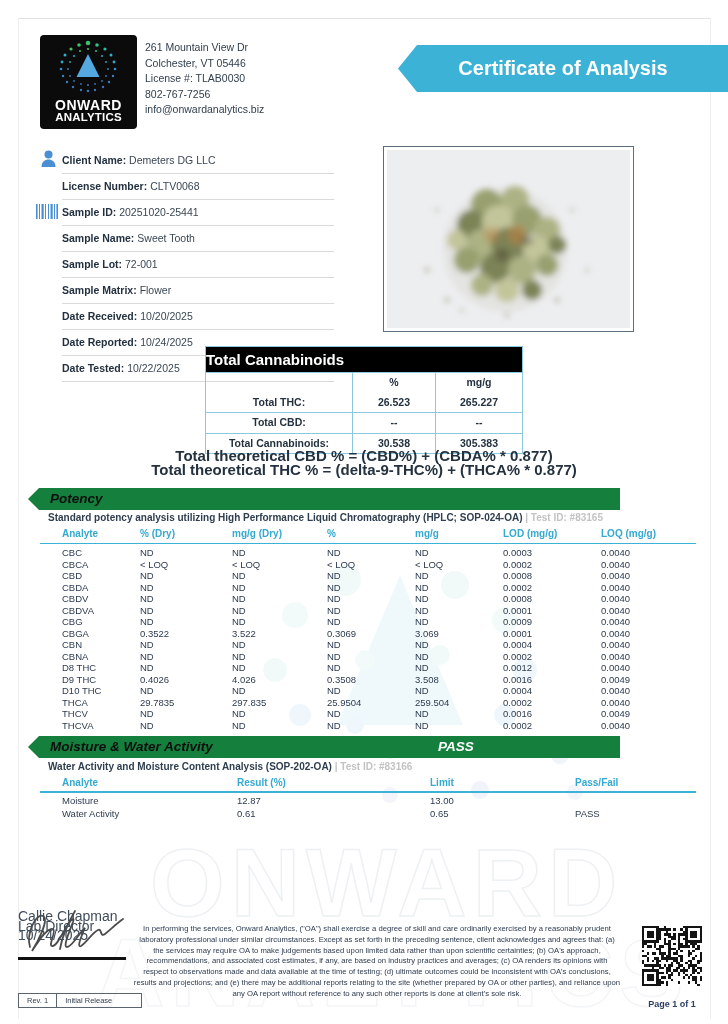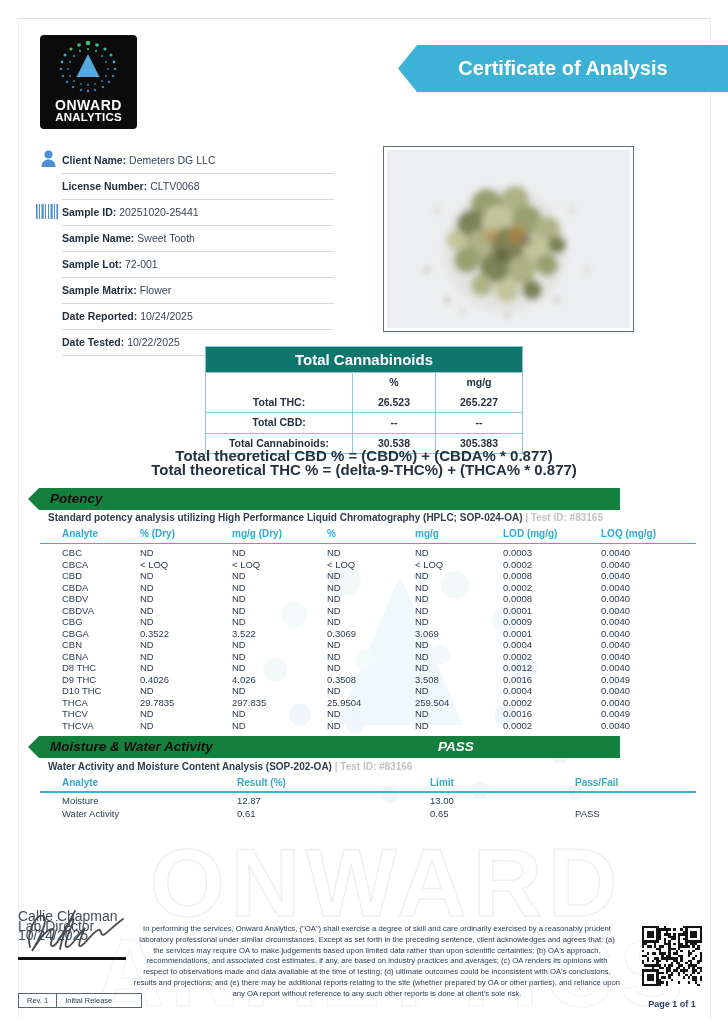--- a/index.html
+++ b/index.html
@@ -30,21 +30,21 @@
   #person-icon{position:absolute;left:40px;top:150px;}
   #barcode-icon{position:absolute;left:36px;top:203px;}
 
   
   #photo{position:absolute;left:383px;top:146px;width:251px;height:186px;background:#fff;
          border:1px solid #5d6d80;box-sizing:border-box;padding:3px;}
   #photo-inner{width:100%;height:100%;background:#edeef0;overflow:hidden;}
 
   
   #tc-wrap{position:absolute;left:205px;top:346px;width:318px;border:1px solid #89c8dd;box-sizing:border-box;}
-  #tc-caption{background:#0f766e;color:#fff;font-weight:bold;font-size:15px;text-align:center;
+  #tc-caption{background:#000000;color:#fff;font-weight:bold;font-size:15px;
               height:25px;line-height:25px;border-bottom:1px solid #89c8dd;}
   .tc-row{display:grid;grid-template-columns:146px 83px 1fr;height:19.5px;line-height:19.5px;}
   .tc-row + .tc-row{border-top:1px solid #89c8dd;}
   .tc-cell{text-align:center;font-weight:bold;font-size:10.5px;color:#24313f;overflow:hidden;}
   .tc-cell + .tc-cell{border-left:1px solid #89c8dd;}
   #tc-formulas{position:absolute;left:104px;top:449px;width:520px;text-align:center;
                font-weight:bold;font-size:15px;line-height:13.5px;color:#24313f;}
 
   
   .bar{position:absolute;left:28px;width:592px;height:22px;background:#15803d;
@@ -159,20 +159,27 @@
         <circle cx="66" cy="39" r=".9" fill="#3a7fc1"></circle>
       <circle cx="34" cy="44" r=".9" fill="#3a7fc1"></circle>
         <circle cx="62" cy="44" r=".9" fill="#3a7fc1"></circle>
       <circle cx="41" cy="47" r=".9" fill="#3f74bd"></circle>
         <circle cx="55" cy="47" r=".9" fill="#3f74bd"></circle>
         <circle cx="48" cy="48" r="1" fill="#3f74bd"></circle>
     </svg>
     <div class="logo-word1">ONWARD</div>
     <div class="logo-word2">ANALYTICS</div>
   </div>
+  <div id="address-lines">
+      <div>261 Mountain View Dr</div>
+      <div>Colchester, VT 05446</div>
+      <div>License #: TLAB0030</div>
+      <div>802-767-7256</div>
+      <div>info@onwardanalytics.biz</div>
+    </div>
   <div id="coa-banner">Certificate of Analysis</div>
 
   <svg id="person-icon" width="17" height="18">
     <circle cx="8.5" cy="4.5" r="4" fill="#4a8fd4"></circle>
     <path d="M1.5,17 C1.5,11.5 5,9.5 8.5,9.5 C12,9.5 15.5,11.5 15.5,17 Z" fill="#4a8fd4"></path>
   </svg>
   <div id="client-rows" class="info-rows">
       <div class="info-row"><b>Client Name:</b> <span>Demeters DG LLC</span></div>
       <div class="info-row"><b>License Number:</b> <span>CLTV0068</span></div>
     </div>
@@ -187,20 +194,21 @@
         <rect x="14.5" y="1" width="2.2" height="15"></rect>
       <rect x="18" y="1" width="1" height="15"></rect>
         <rect x="20.4" y="1" width="1.6" height="15"></rect>
     </g>
   </svg>
   <div id="sample-rows" class="info-rows">
       <div class="info-row"><b>Sample ID:</b> <span>20251020-25441</span></div>
       <div class="info-row"><b>Sample Name:</b> <span>Sweet Tooth</span></div>
       <div class="info-row"><b>Sample Lot:</b> <span>72-001</span></div>
       <div class="info-row"><b>Sample Matrix:</b> <span>Flower</span></div>
+      <div class="info-row"><b>Date Received:</b> <span>10/20/2025</span></div>
       <div class="info-row"><b>Date Reported:</b> <span>10/24/2025</span></div>
       <div class="info-row"><b>Date Tested:</b> <span>10/22/2025</span></div>
     </div>
 
   <div id="photo">
     <div id="photo-inner">
       <svg width="243" height="178" viewBox="0 0 243 178">
         <defs>
             <filter id="bl" x="-30%" y="-30%" width="160%" height="160%">
               <feGaussianBlur stdDeviation="3"></feGaussianBlur>

